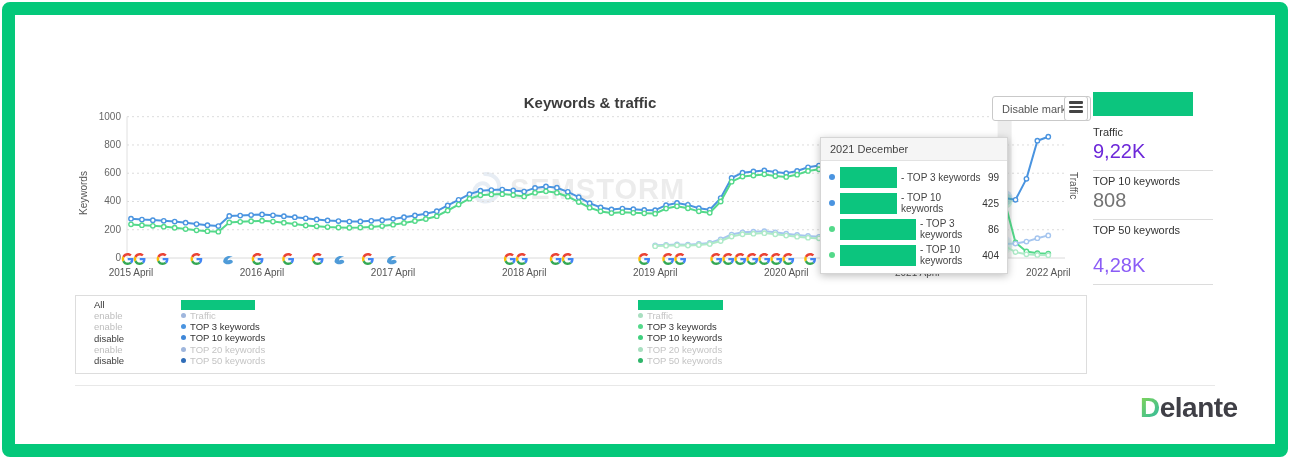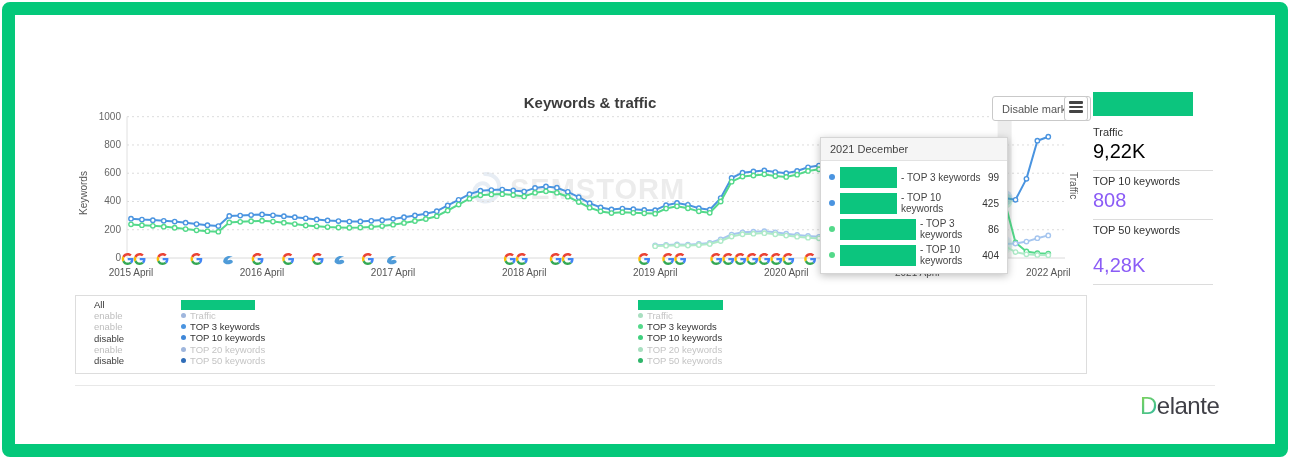--- a/index.html
+++ b/index.html
@@ -46,21 +46,21 @@
   .lg-action.muted{color:#bdbdbd;}
   .lg-action.strong{color:#3c3c3c;}
   .lg-box1{width:74px;height:10px;margin-top:1px;}
   .lg-box2{width:85px;height:10px;margin-top:1px;}
   .lg-item{cursor:pointer;color:#333;display:flex;align-items:center;}
   .lg-item.muted{color:#c4c4c4;}
   .lg-dot{display:inline-block;width:5px;height:5px;border-radius:50%;margin-right:4px;flex:none;}
 
   .footer-rule{position:absolute;left:75px;top:385px;width:1140px;border-top:1px solid #e8e8e8;z-index:5;}
 
-  .logo{position:absolute;left:1140px;top:392px;font-size:24px;font-weight:normal;letter-spacing:-0.5px;z-index:6;}
+  .logo{position:absolute;left:1140px;top:392px;font-size:28px;font-weight:bold;letter-spacing:-0.5px;z-index:6;}
   .logo-d{background:linear-gradient(135deg,#8bd74e,#26b7a8);-webkit-background-clip:text;background-clip:text;color:transparent;}
   .logo-rest{color:#3f3f46;}
 </style>
 </head>
 <body>
 
 <div class="page">
   <div class="frame"></div>
 
   <div class="chart-title">Keywords &amp; traffic</div>
@@ -555,25 +555,25 @@
           <span> - TOP 10 keywords</span>
           <span class="tt-val">404</span>
         </div>
       </div>
   </div>
 
   <div class="stats" id="stats">
     <div class="stat-domain redacted"></div>
   <div class="stat">
         <div class="stat-label">Traffic</div>
-        <div class="stat-value" style="color: #000000;">9,22K</div>
+        <div class="stat-value" style="color: #6d28d9;">9,22K</div>
       </div>
       <div class="stat">
         <div class="stat-label">TOP 10 keywords</div>
-        <div class="stat-value" style="color: #8b5cf6;">808</div>
+        <div class="stat-value" style="color: #737373;">808</div>
       </div>
       <div class="stat">
         <div class="stat-label">TOP 50 keywords</div>
         <div class="stat-value" style="color: #8b5cf6; margin-top: 18px;">4,28K</div>
       </div>
     </div>
 
   <div id="legend" class="legend">
       <div class="lg-col" style="left: 6px;">
         <div class="lg-line lg-all">All</div>

